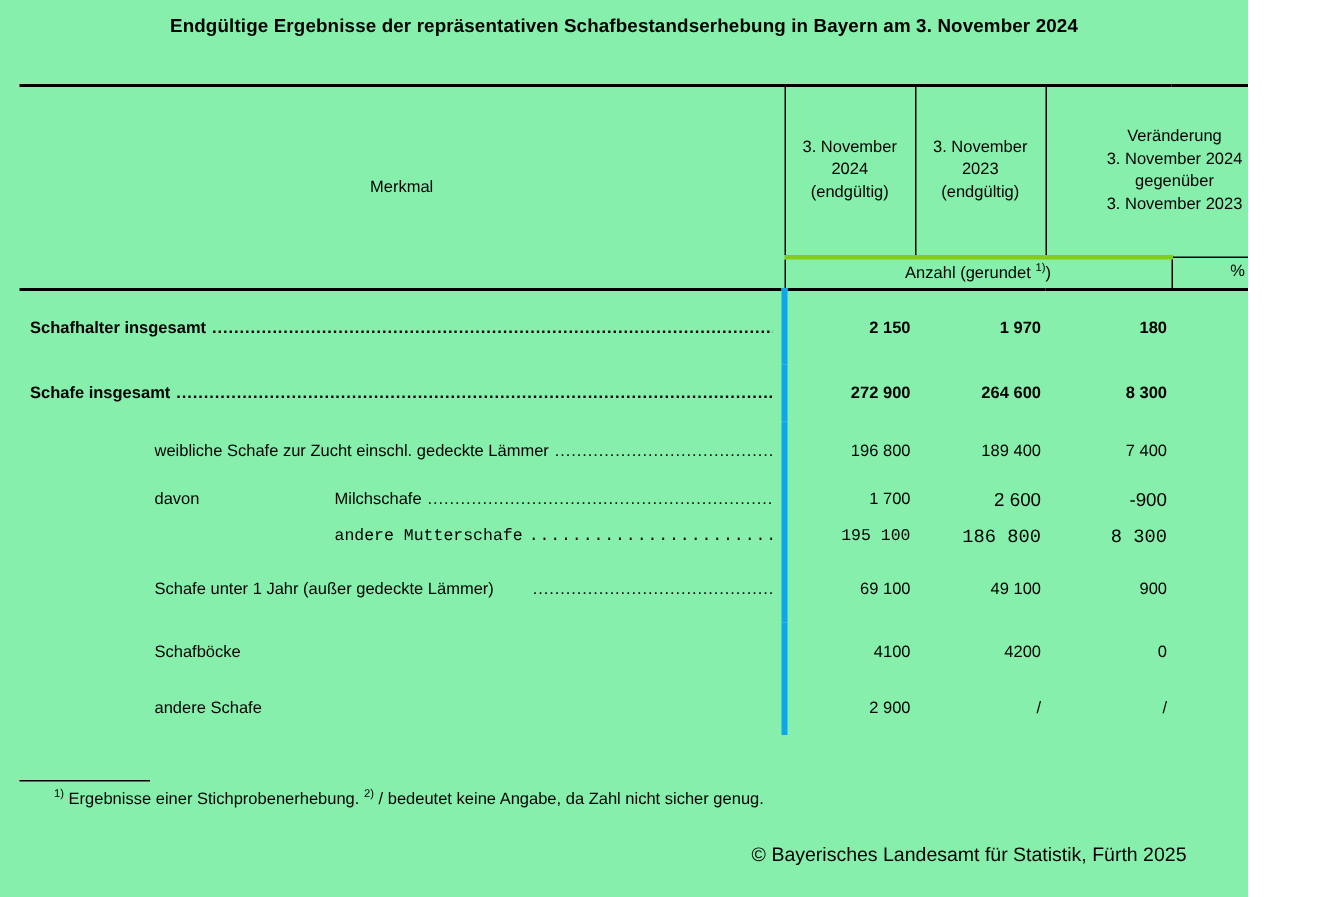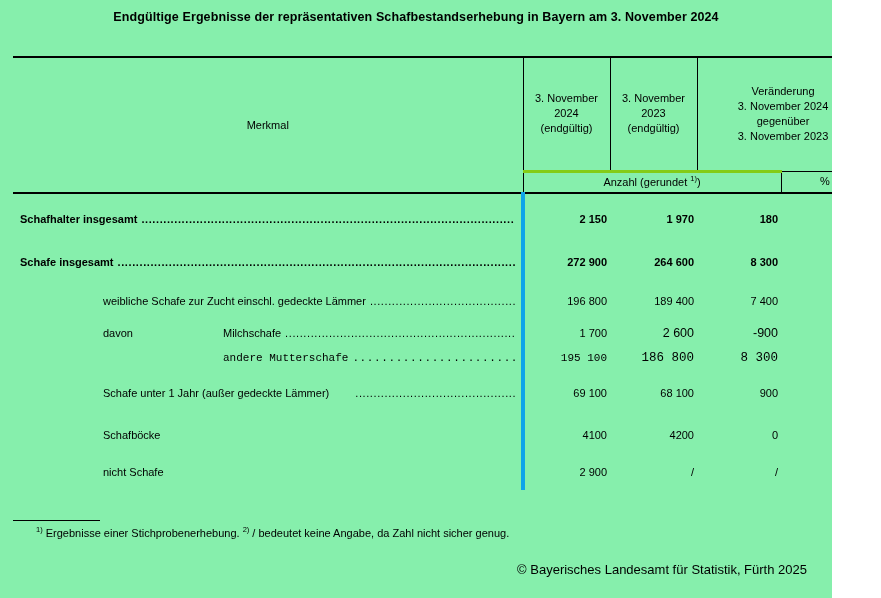--- a/index.html
+++ b/index.html
@@ -39,21 +39,21 @@
   td.num { text-align:right; padding-right:3px; white-space:nowrap; }
   td.pct { font-style:italic; }
   td.large { font-size:12.5px; }
   tr.bold td { font-weight:bold; }
   tr.r0 { height:50px; } tr.r1 { height:38px;margin-left:48px; } tr.r2 { height:39px; }
   tr.r3 { height:26px; } tr.r4 { height:24px;font-family:Liberation Mono, monospace; } tr.r5 { height:45px; }
   tr.r6 { height:39px; } tr.r7 { height:36px; }
   .foot-rule { position:absolute; left:13px; top:520px; width:87px; border-top:1.5px solid #000; }
   .footnote { position:absolute; left:36px; top:527px; font-size:11px; }
   .footnote sup, .anzahl-sup { font-size:7.5px; vertical-align:super; line-height:0; }
-  .copyright { position:absolute; right:25px; top:562px; font-size:13px; }
+  .copyright { position:absolute; right:41px; top:562px; font-size:13px; }
 </style>
 </head>
 <body>
 
 <div class="page">
 
   <div class="title">Endgültige Ergebnisse der repräsentativen Schafbestandserhebung in Bayern am 3. November 2024</div>
 
   <table class="main">
     <colgroup>
@@ -155,39 +155,39 @@
           <td class="num pct">4,4</td>
         </tr>
         <tr class="r5">
           <td class="label ind1">
             <span class="lbl-line">
               <span>Schafe unter 1 Jahr (außer gedeckte Lämmer)</span>
               <span class="leader gap">............................................................................................................................................................................................................................................................................................................</span>
             </span>
           </td>
           <td class="num">69 100</td>
-          <td class="num">68 100</td>
+          <td class="num">49 100</td>
           <td class="num">900</td>
           <td class="num pct">1,4</td>
         </tr>
         <tr class="r6">
           <td class="label ind1">
             <span class="lbl-line">
               <span>Schafböcke</span>
             </span>
           </td>
           <td class="num">4100</td>
           <td class="num">4200</td>
           <td class="num">0</td>
           <td class="num pct">-0,5</td>
         </tr>
         <tr class="r7">
           <td class="label ind1">
             <span class="lbl-line">
-              <span>nicht Schafe</span>
+              <span>andere Schafe</span>
             </span>
           </td>
           <td class="num">2 900</td>
           <td class="num">/</td>
           <td class="num">/</td>
           <td class="num pct">/</td>
         </tr>
       </tbody>
   </table>
 

